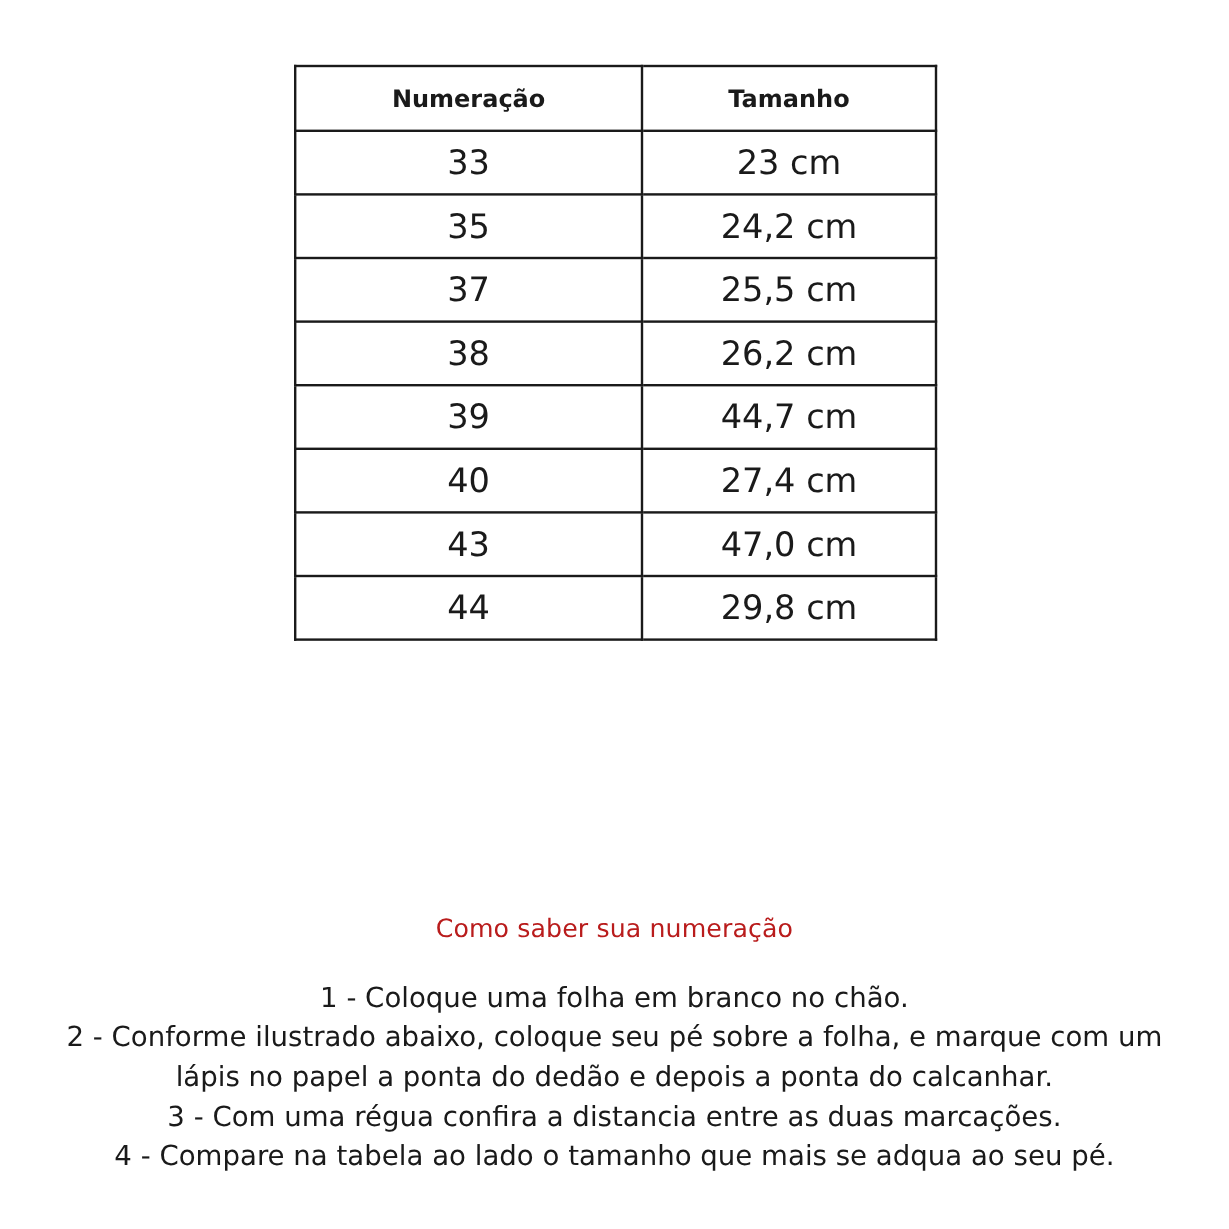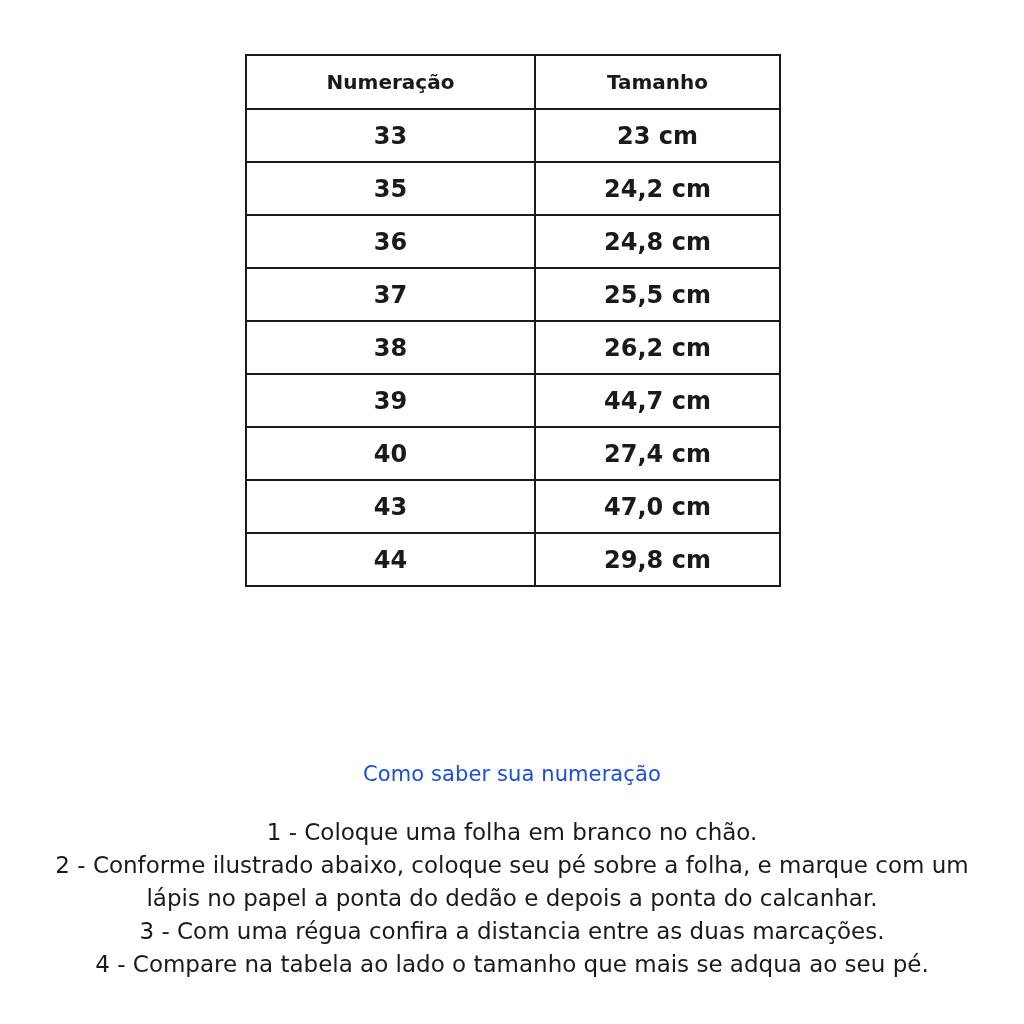--- a/index.html
+++ b/index.html
@@ -29,22 +29,22 @@
   table.size-table {
     border-collapse: collapse;
     width: 534px;
     table-layout: fixed;
     border-radius: 21px;
   }
   table.size-table th,
   table.size-table td {
     border: 2px solid #1a1a1a;
     text-align: center;
-    font-size: 24px;
-    font-weight: 700;
+    font-size: 28px;
+    font-weight: 400;
     color: #1a1a1a;
     padding: 0;
     height: 51px;
     vertical-align: middle;
   }
   table.size-table th {
     font-weight: 700;
     font-size: 20px;
     height: 52px;
   }
@@ -54,21 +54,21 @@
   .howto {
     position: absolute;
     left: 0;
     top: 762px;
     width: 1024px;
     text-align: center;
   }
   .howto-title {
     font-size: 21px;
     font-weight: 400;
-    color: #1d4ed8;
+    color: #b91c1c;
     margin-bottom: 30px;
     letter-spacing: 0.1px;
   }
   .howto-steps {
     font-size: 23px;
     line-height: 33px;
     color: #1a1a1a;
     padding: 0 35px;
   }
   .howto-steps .step {
@@ -93,24 +93,20 @@
         </tr>
       </thead>
       <tbody>
         <tr>
           <td>33</td>
           <td>23 cm</td>
         </tr>
         <tr>
           <td>35</td>
           <td>24,2 cm</td>
-        </tr>
-        <tr>
-          <td>36</td>
-          <td>24,8 cm</td>
         </tr>
         <tr>
           <td>37</td>
           <td>25,5 cm</td>
         </tr>
         <tr>
           <td>38</td>
           <td>26,2 cm</td>
         </tr>
         <tr>

